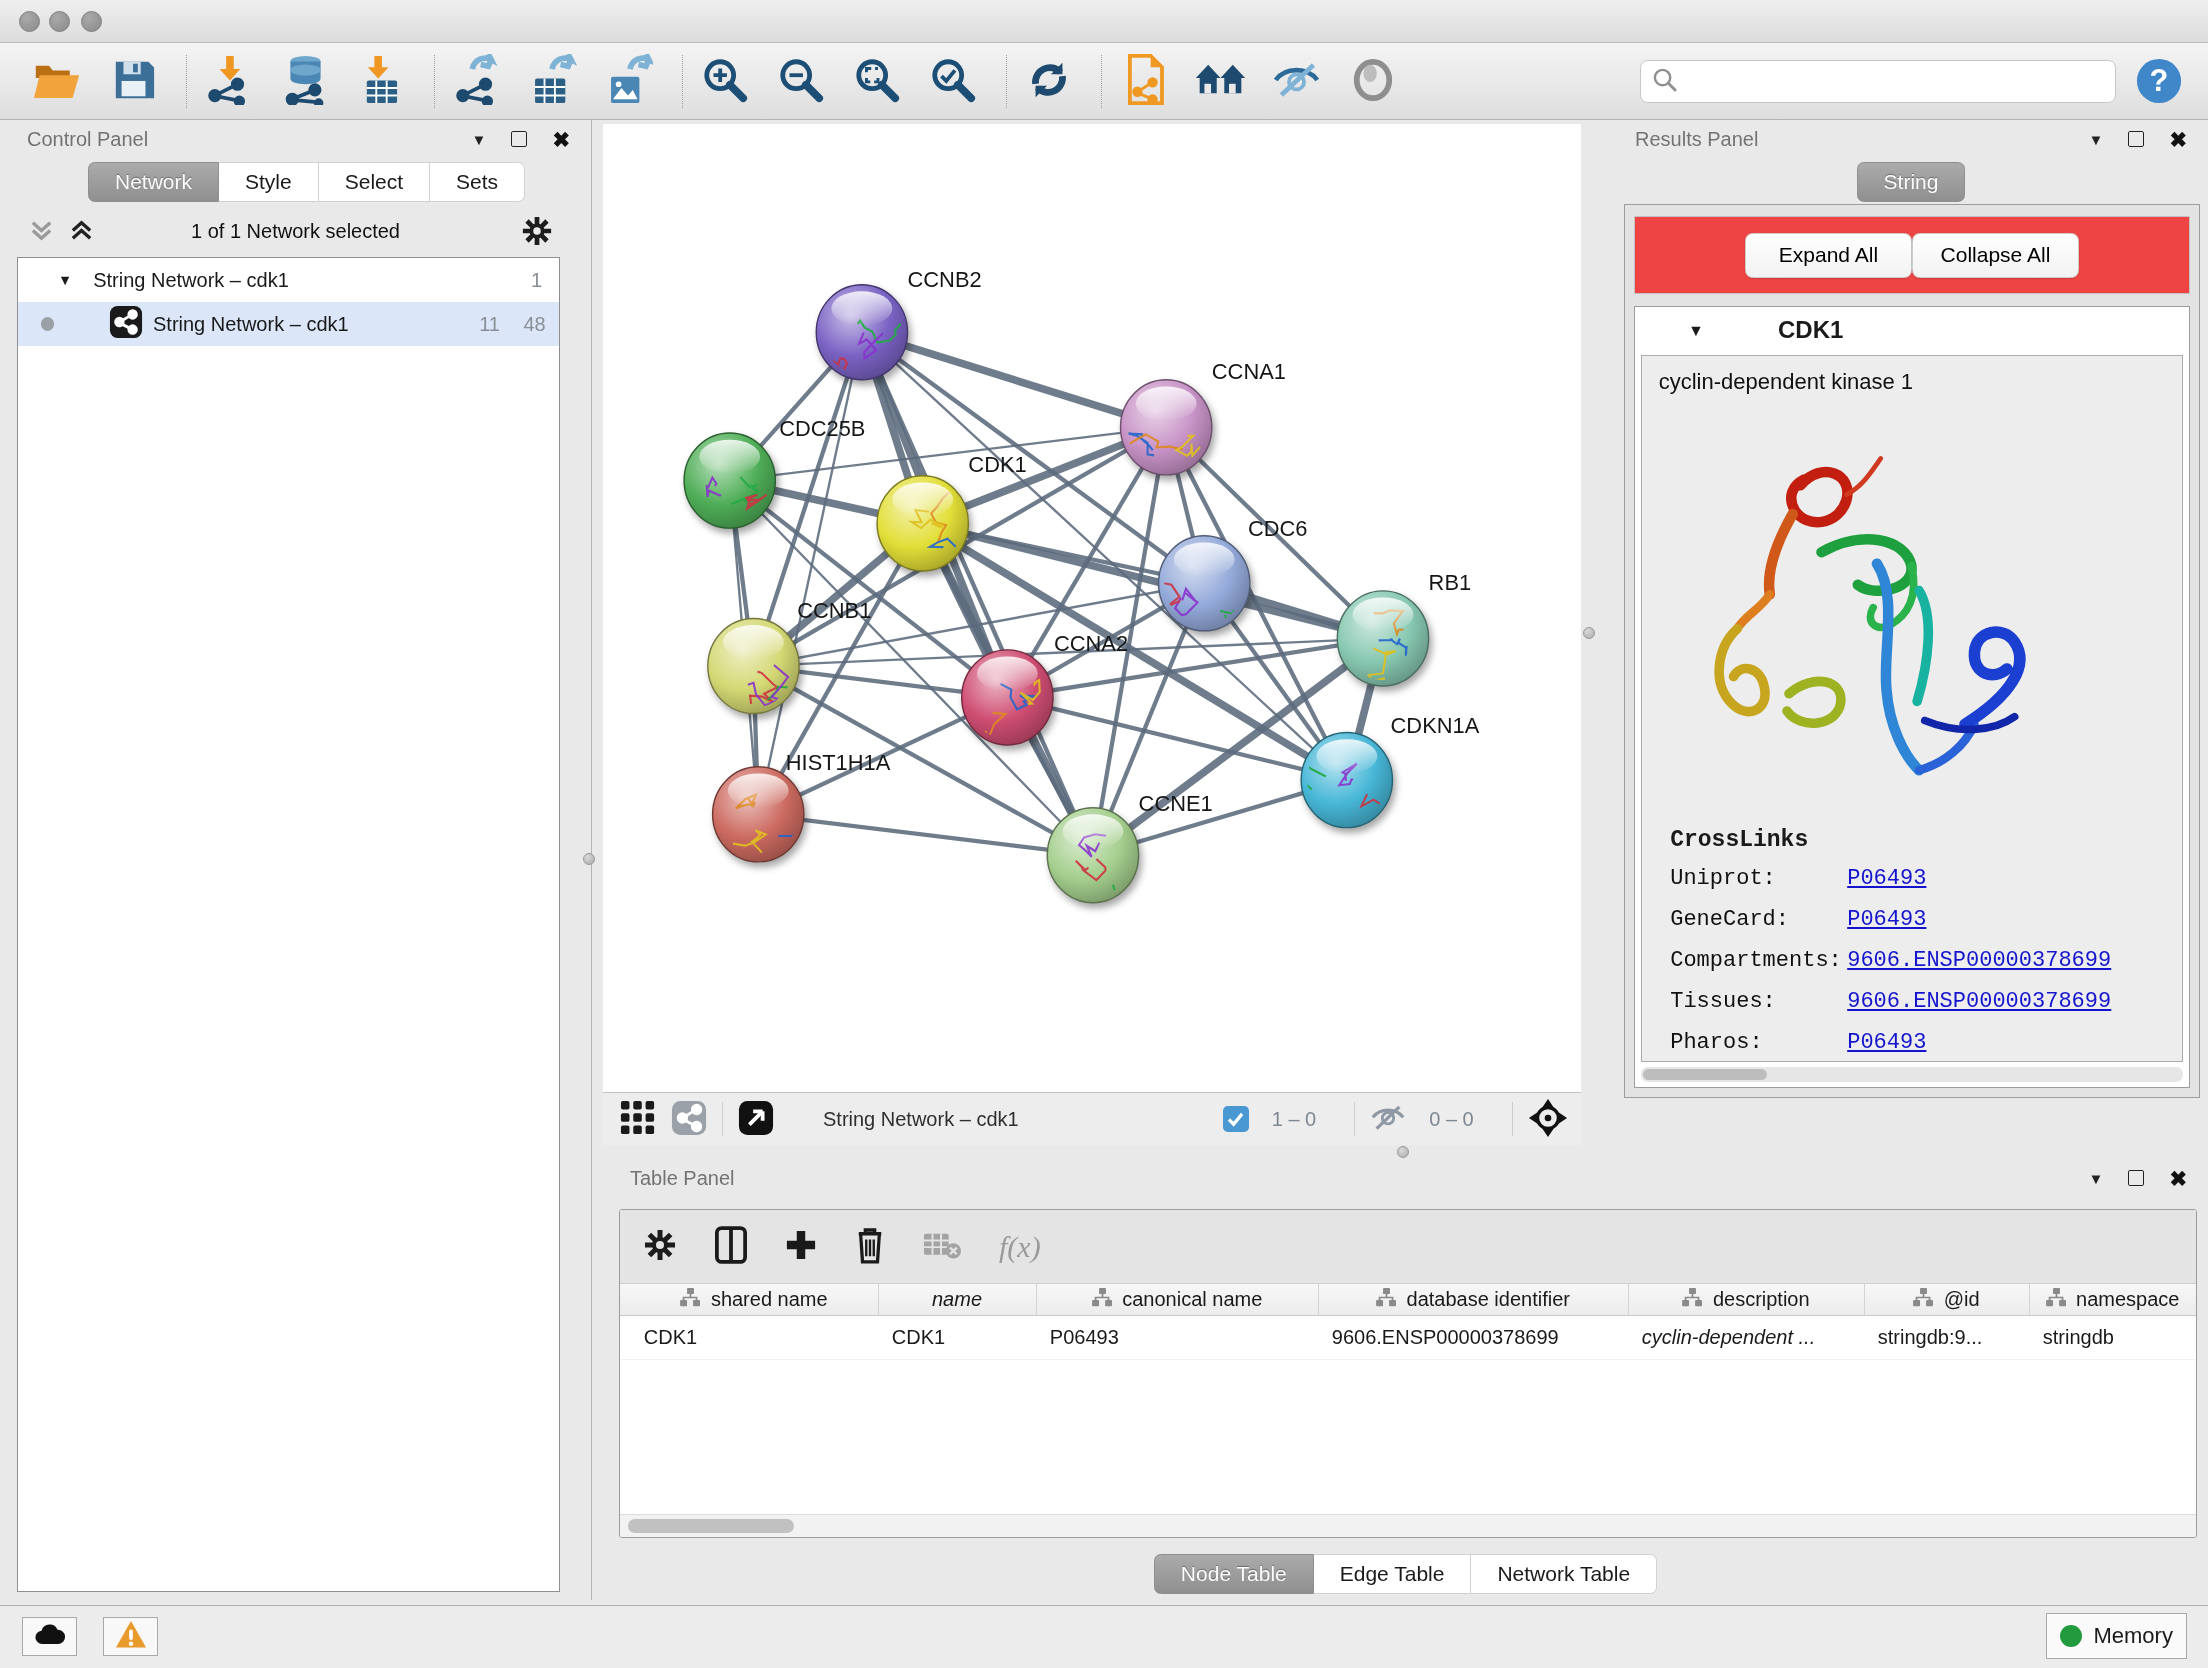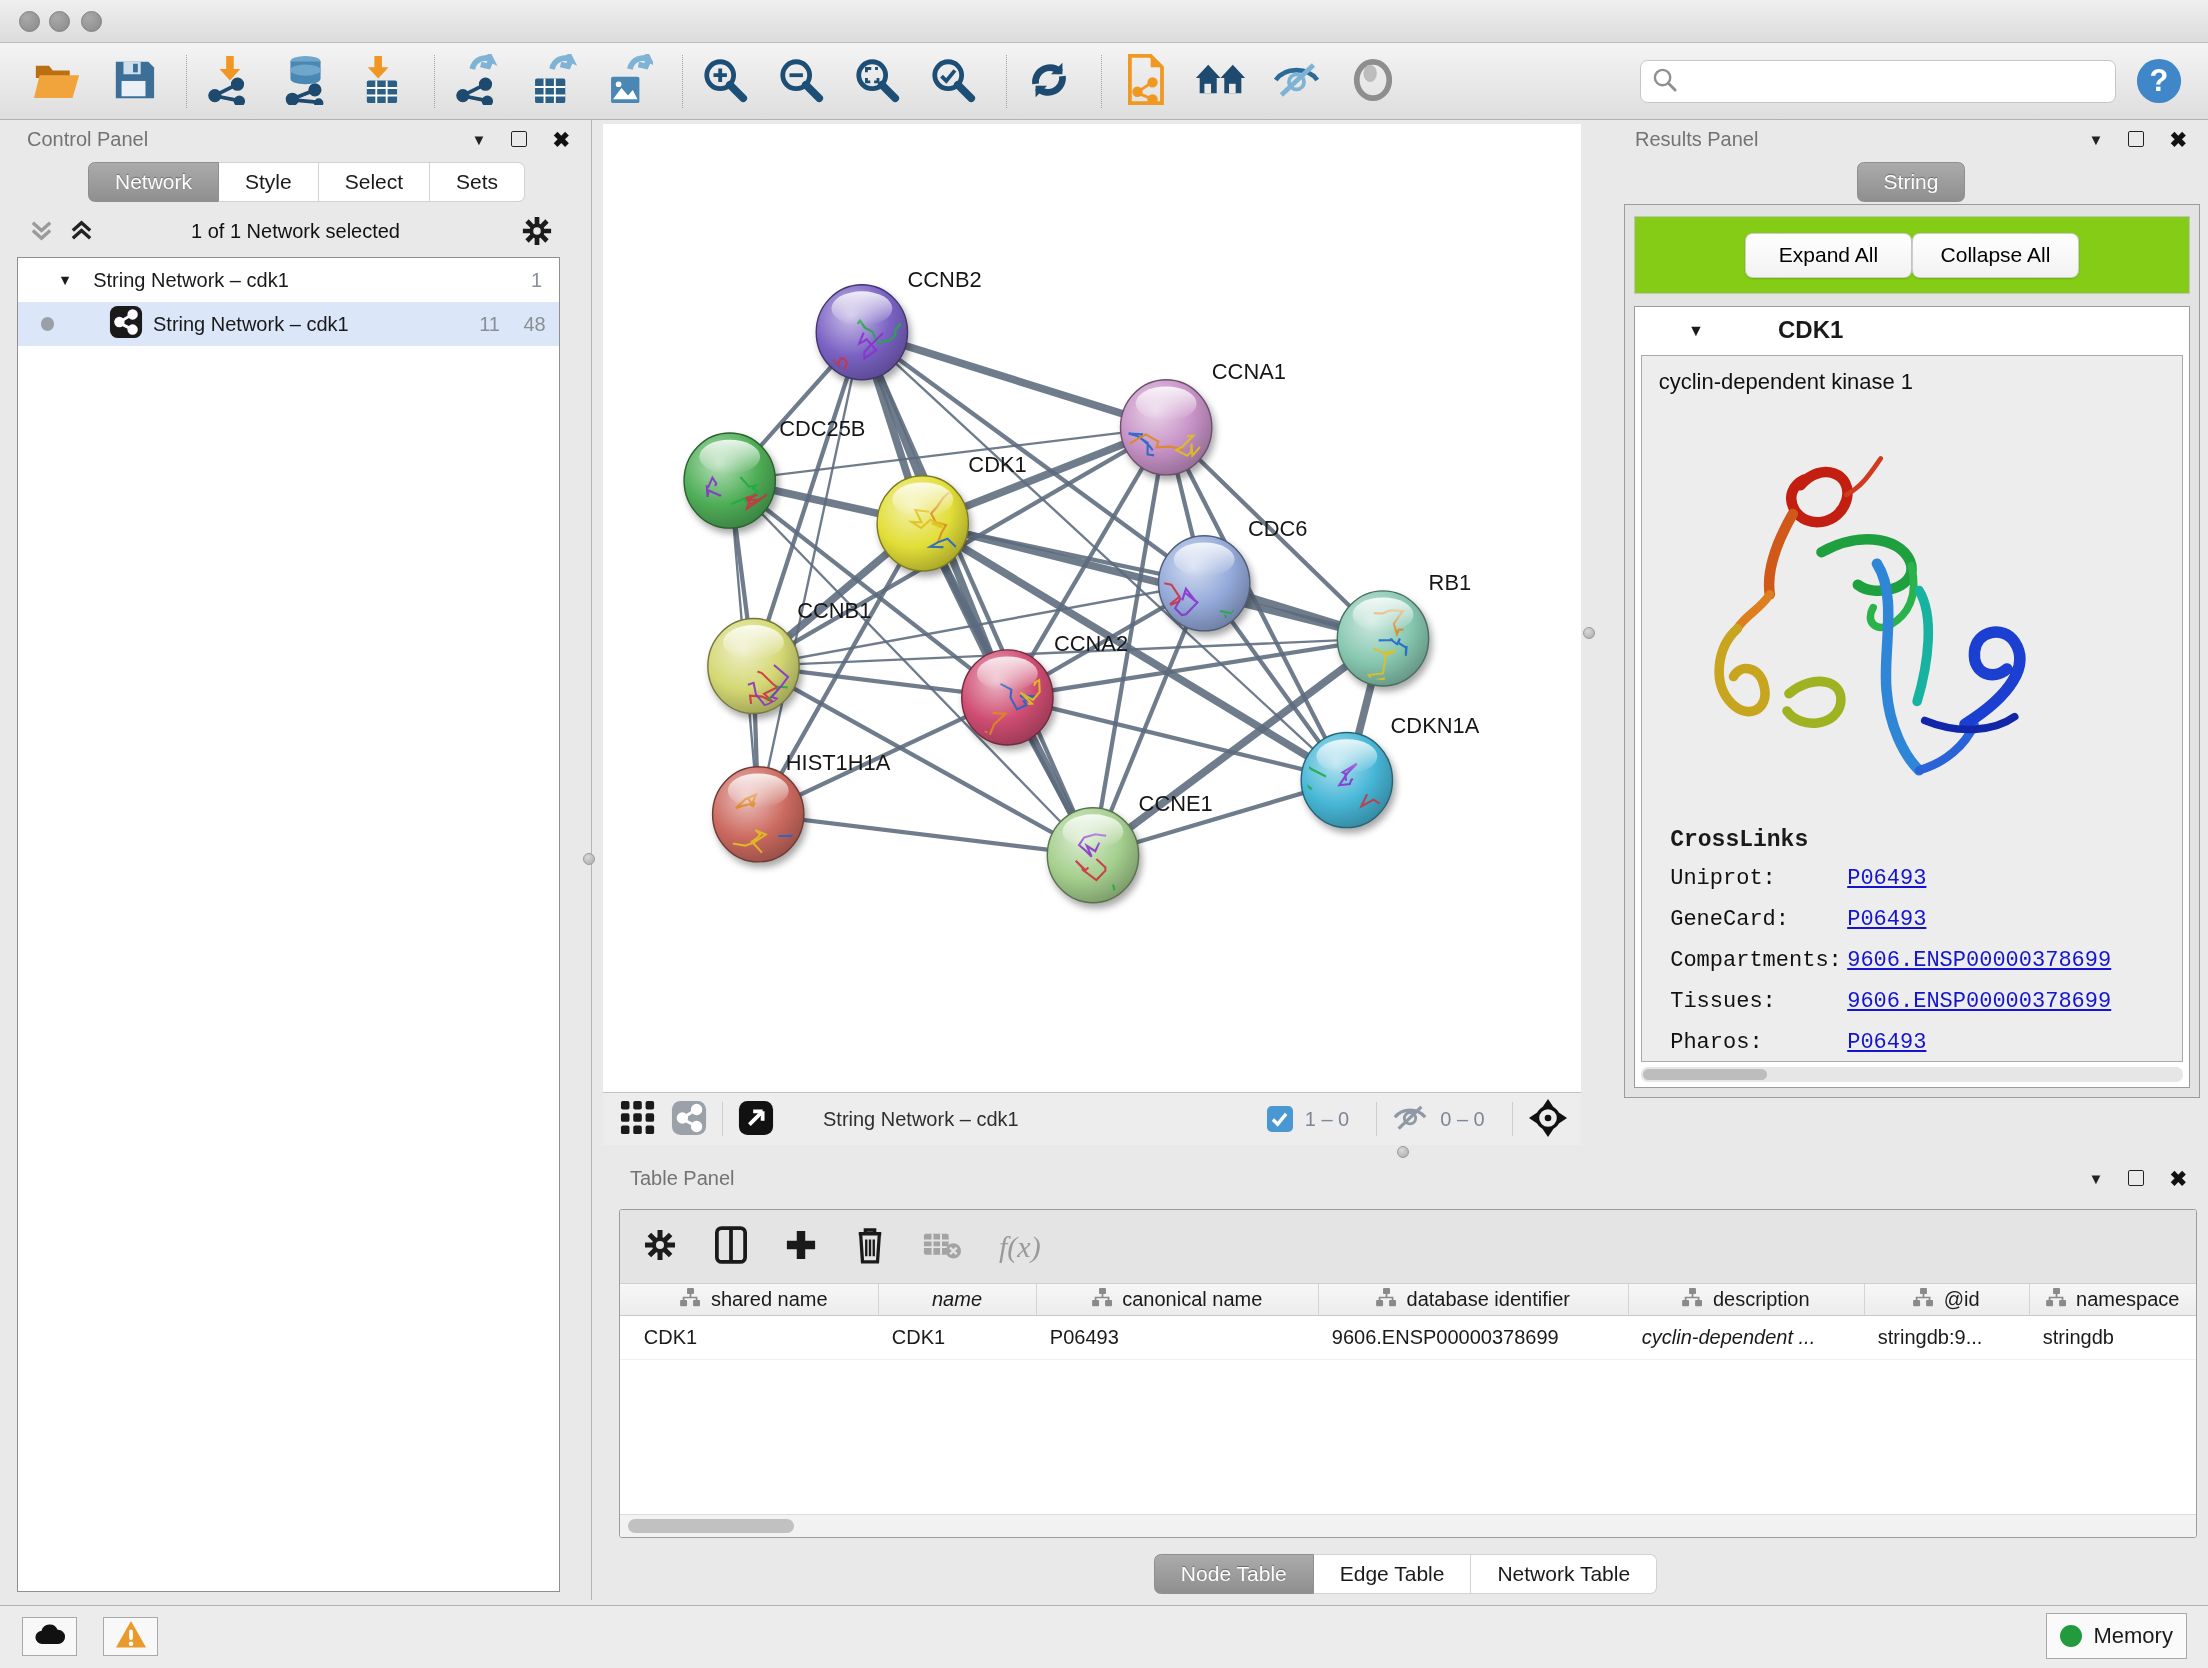--- a/index.html
+++ b/index.html
@@ -57,31 +57,31 @@
   .tree-row.selected { background:#dbe7f8; }
   .tree-count { position:absolute; color:#8a8f96; }
 
   
   .network-panel { position:absolute; left:603px; top:120px; width:978px; height:1029px; }
   .net-canvas { position:absolute; left:0; top:3.8px; width:978px; height:968px; background:#fff; }
   .net-bar { position:absolute; left:0; top:972px; width:978px; height:53px; background:#ededed;
     border-top:1px solid #c2c2c2; display:flex; align-items:center; padding:0 13.3px 0 17px; }
   .vsep { width:0; height:34px; border-left:1px solid #cdcdcd; margin:0 15px; }
   .net-title { font-size:20px; color:#2f2f2f; margin-left:49px; flex:1; }
-  .badge-text { font-size:20px; color:#7e8894; margin:0 12px; }
+  .badge-text { font-size:20px; color:#7e8894; margin:0 23px; }
   .checkbox { width:26px; height:26px; border-radius:4.8px; background:#4a98d2; display:flex; align-items:center; justify-content:center; }
 
   
   .results-panel { position:absolute; left:1614px; top:120px; width:594px; height:982px; }
   .rp-head { position:relative; height:38px; padding:7.6px 0 0 21px; }
   .rp-tab-row { position:absolute; top:42px; left:0; width:100%; display:flex; justify-content:center; }
   .rp-outer { position:absolute; left:9.5px; top:84px; right:7.6px; height:894px;
     background:#e3e3e3; border:1px solid #9c9c9c; }
   .rp-buttons-box { position:absolute; left:9.5px; top:11.4px; right:9.5px; height:78px;
-    background:#84cc16; border:1px solid #c2c2c2; display:flex; align-items:center; justify-content:center; }
+    background:#ef4444; border:1px solid #c2c2c2; display:flex; align-items:center; justify-content:center; }
   .rp-btn { width:167px; height:45px; background:linear-gradient(#ffffff,#f2f2f2); border:1px solid #cdcdcd;
     border-radius:7.6px; font-size:21px; display:flex; align-items:center; justify-content:center;
     box-shadow:0 1px 1.9px rgba(0,0,0,.15); }
   .rp-entry { position:absolute; left:9.5px; top:101px; right:9.5px; bottom:9.5px; background:#fff; border:1px solid #9c9c9c; }
   .rp-entry-head { position:relative; height:46px; }
   .rp-entry-head .tri { position:absolute; left:53px; top:15px; font-size:16px; }
   .rp-entry-head .name { position:absolute; left:143px; top:8.6px; font-size:24px; font-weight:bold; }
   .rp-content { position:absolute; left:5.7px; top:48px; right:5.7px; bottom:25px; background:#ededed;
     border:1px solid #ababab; overflow:hidden; }
   .rp-desc { padding:13.3px 0 0 17px; font-size:22px; color:#111; }

